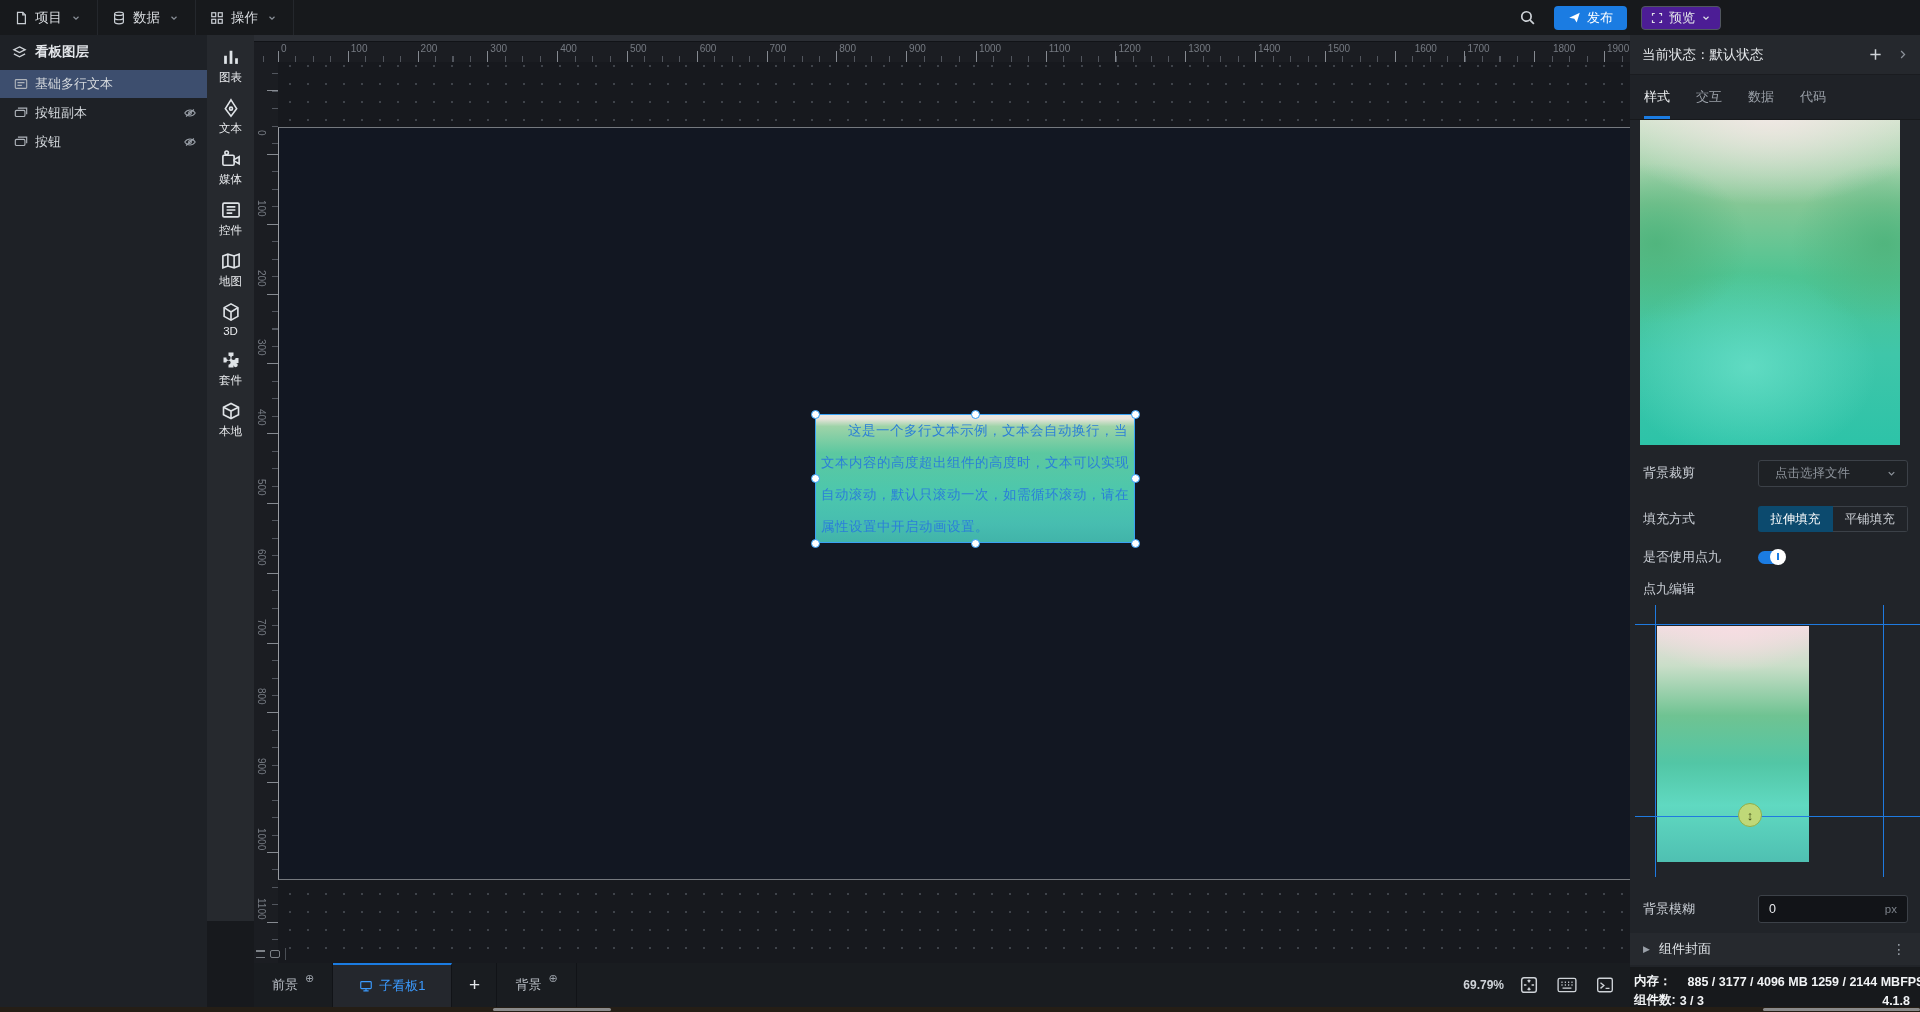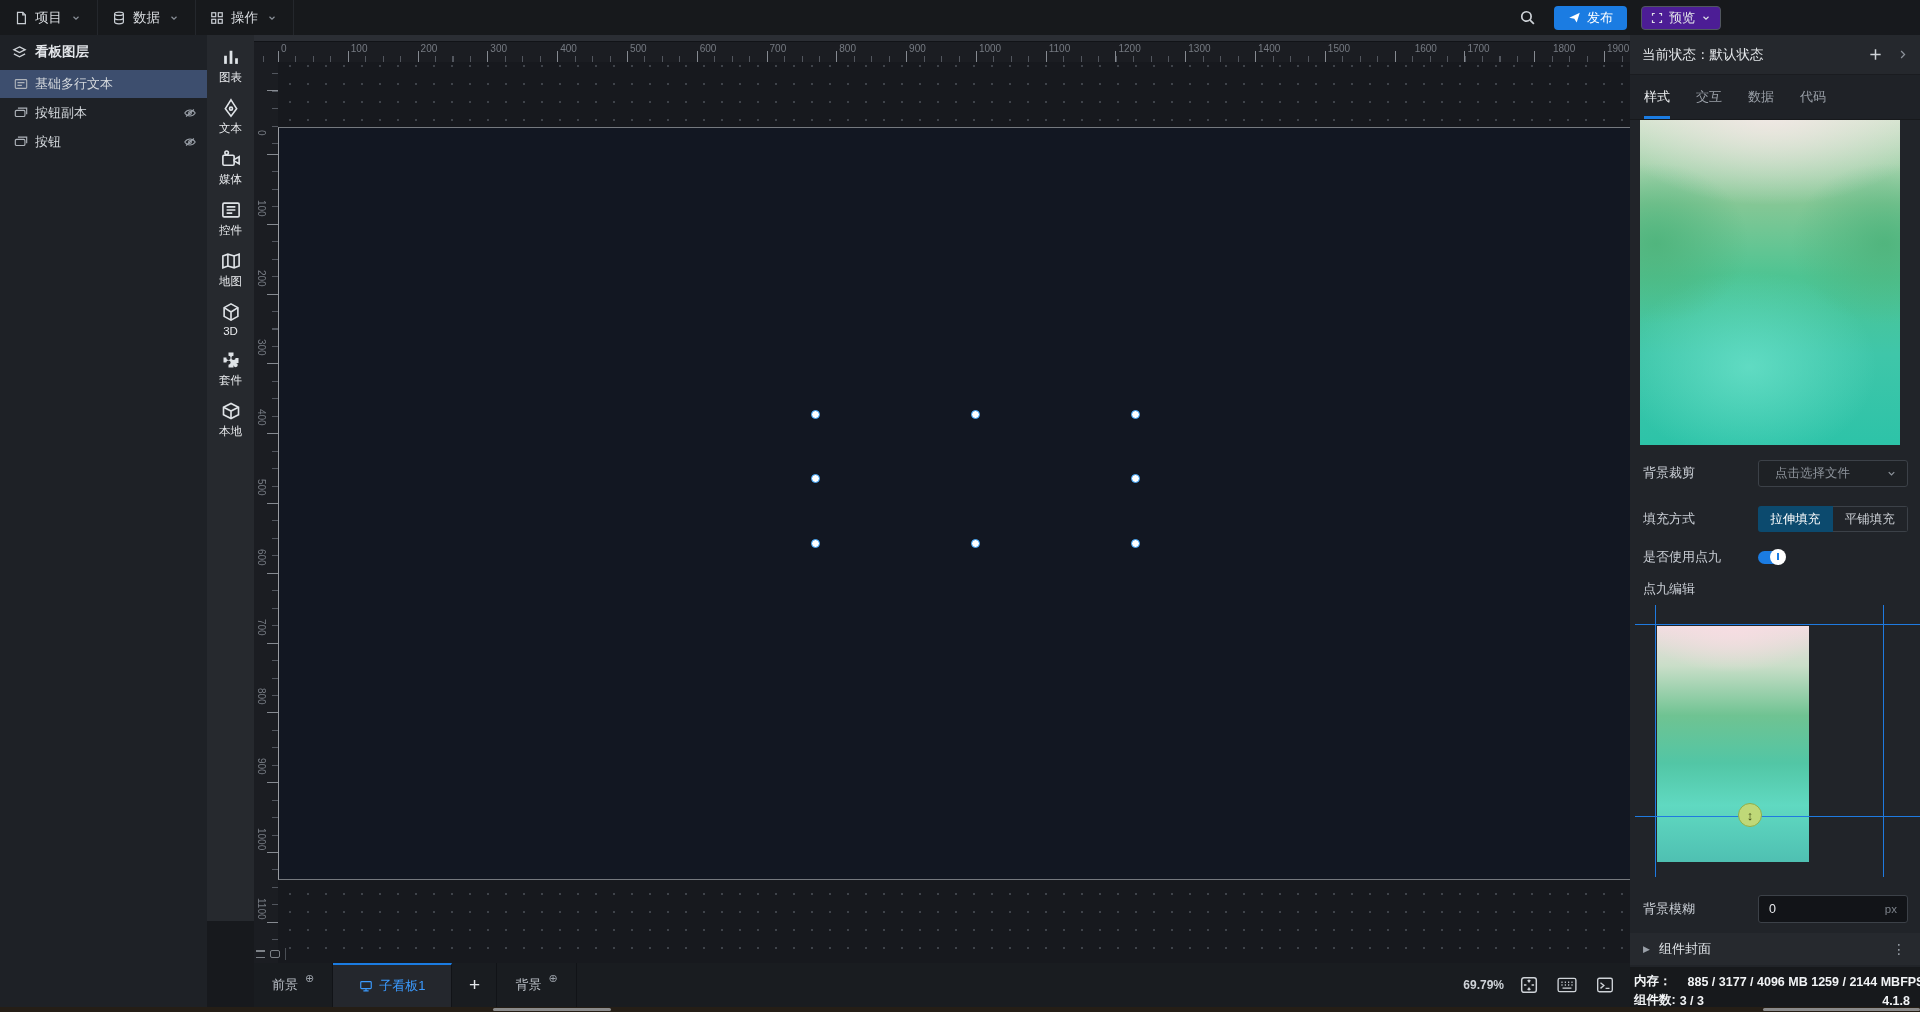--- a/index.html
+++ b/index.html
@@ -384,20 +384,23 @@
       <span style="top: 416.95px;">500</span>
       <span style="top: 486.74px;">600</span>
       <span style="top: 556.53px;">700</span>
       <span style="top: 626.32px;">800</span>
       <span style="top: 696.11px;">900</span>
       <span style="top: 765.9px;">1000</span>
       <span style="top: 835.69px;">1100</span>
     </div>
   <div id="board" class="abs"></div>
 
+  <div id="sel-element" class="abs">
+    <span>这是一个多行文本示例，文本会自动换行，当文本内容的高度超出组件的高度时，文本可以实现自动滚动，默认只滚动一次，如需循环滚动，请在属性设置中开启动画设置。</span>
+  </div>
 
   <div class="handle" style="left:557px; top:375px;"></div>
   <div class="handle" style="left:717px; top:375px;"></div>
   <div class="handle" style="left:877px; top:375px;"></div>
   <div class="handle" style="left:557px; top:439px;"></div>
   <div class="handle" style="left:877px; top:439px;"></div>
   <div class="handle" style="left:557px; top:504px;"></div>
   <div class="handle" style="left:717px; top:504px;"></div>
   <div class="handle" style="left:877px; top:504px;"></div>
 

